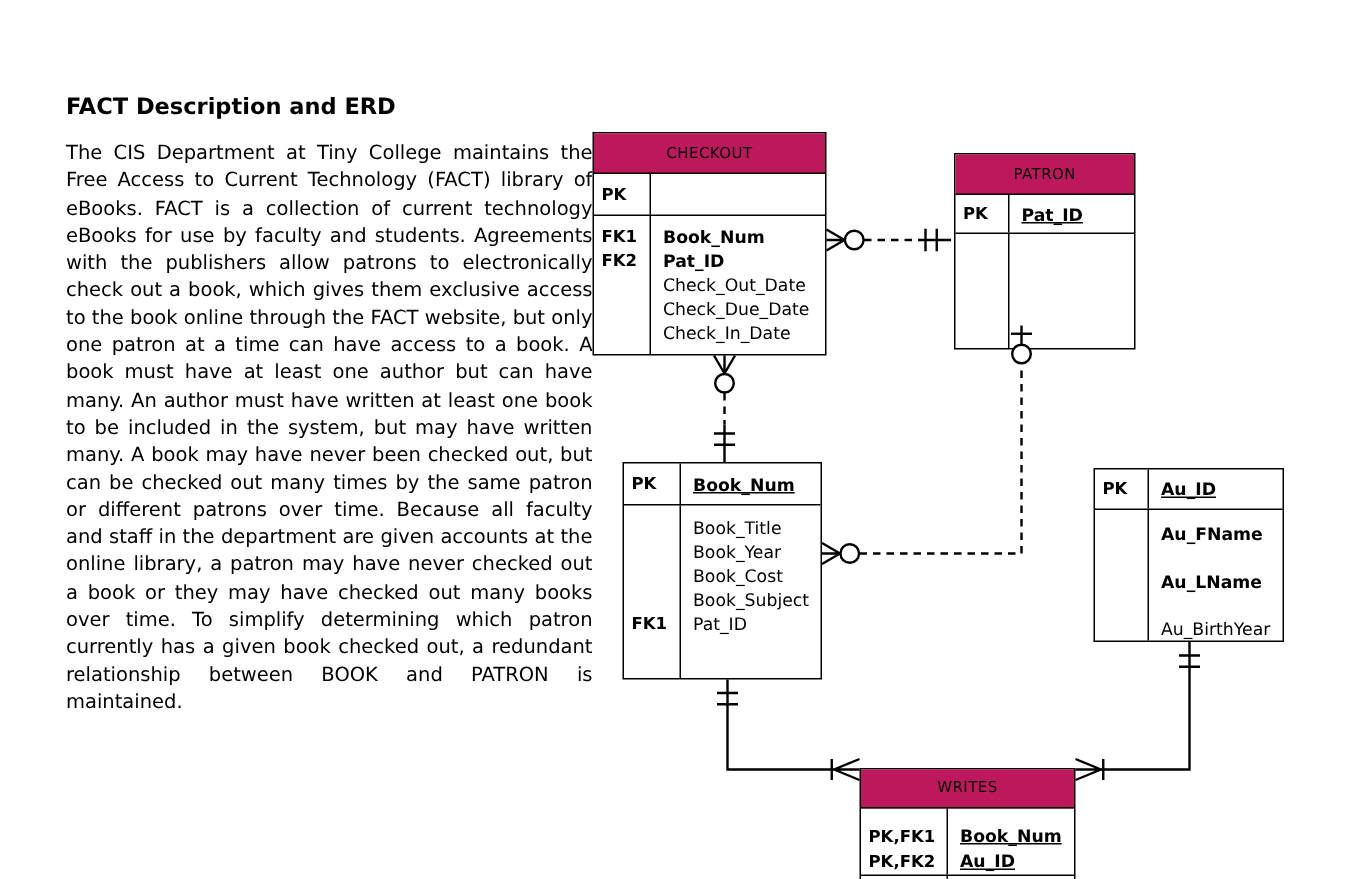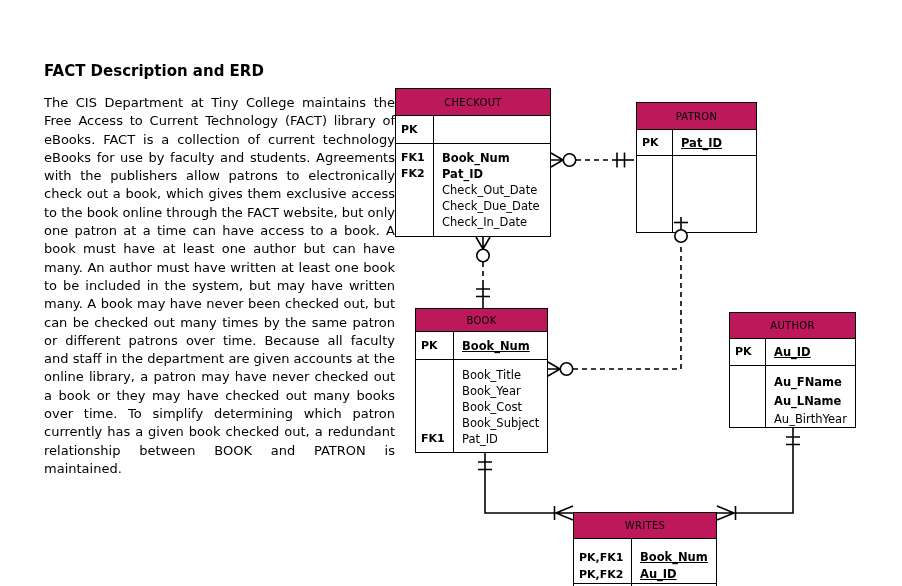--- a/index.html
+++ b/index.html
@@ -142,23 +142,20 @@
     <div class="attrcol">
         <div class="arow pk-attr">Pat_ID</div>
       </div>
   </div>
   <div class="ent-section body-sec">
     <div class="keycol"></div>
   </div>
 </div>
 
 <div class="entity e-book" style="left:415px;top:308px;width:133px;height:145px;--keyw:38px;">
-  <div class="ent-header" style="height:22px">
-    <span>BOOK</span>
-  </div>
   <div class="ent-section pk-sec" style="height:28px">
     <div class="keycol">
         <div class="krow">PK</div>
       </div>
     <div class="attrcol">
         <div class="arow pk-attr">Book_Num</div>
       </div>
   </div>
   <div class="ent-section body-sec">
     <div class="keycol">
@@ -172,23 +169,20 @@
       <div class="arow">Book_Title</div>
       <div class="arow">Book_Year</div>
       <div class="arow">Book_Cost</div>
       <div class="arow">Book_Subject</div>
       <div class="arow">Pat_ID</div>
     </div>
   </div>
 </div>
 
 <div class="entity e-author" style="left:729px;top:312px;width:127px;height:116px;--keyw:36px;">
-  <div class="ent-header" style="height:25px">
-    <span>AUTHOR</span>
-  </div>
   <div class="ent-section pk-sec" style="height:27px">
     <div class="keycol">
         <div class="krow">PK</div>
       </div>
     <div class="attrcol">
         <div class="arow pk-attr">Au_ID</div>
       </div>
   </div>
   <div class="ent-section body-sec">
     <div class="keycol"></div>

